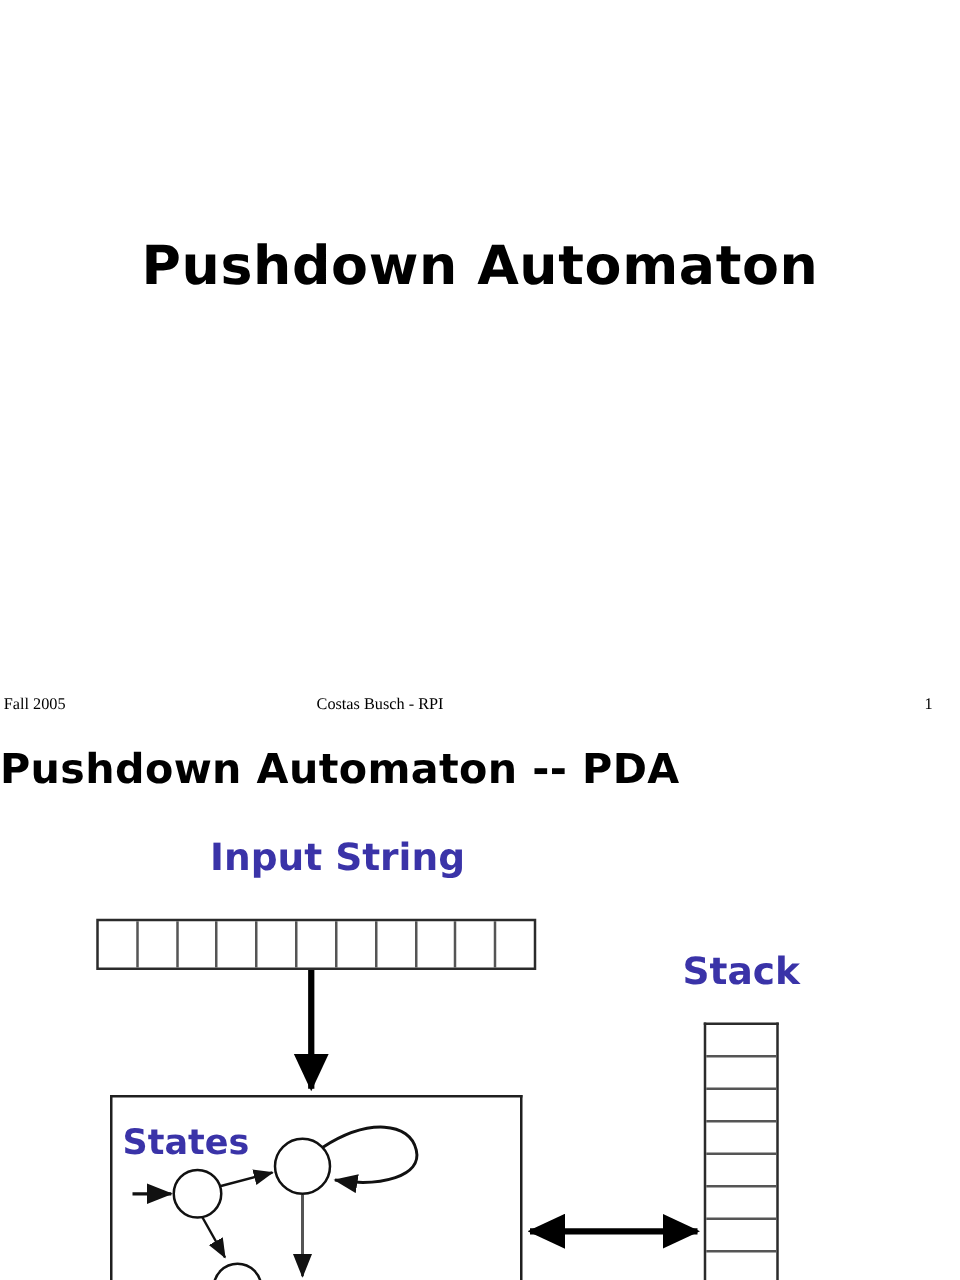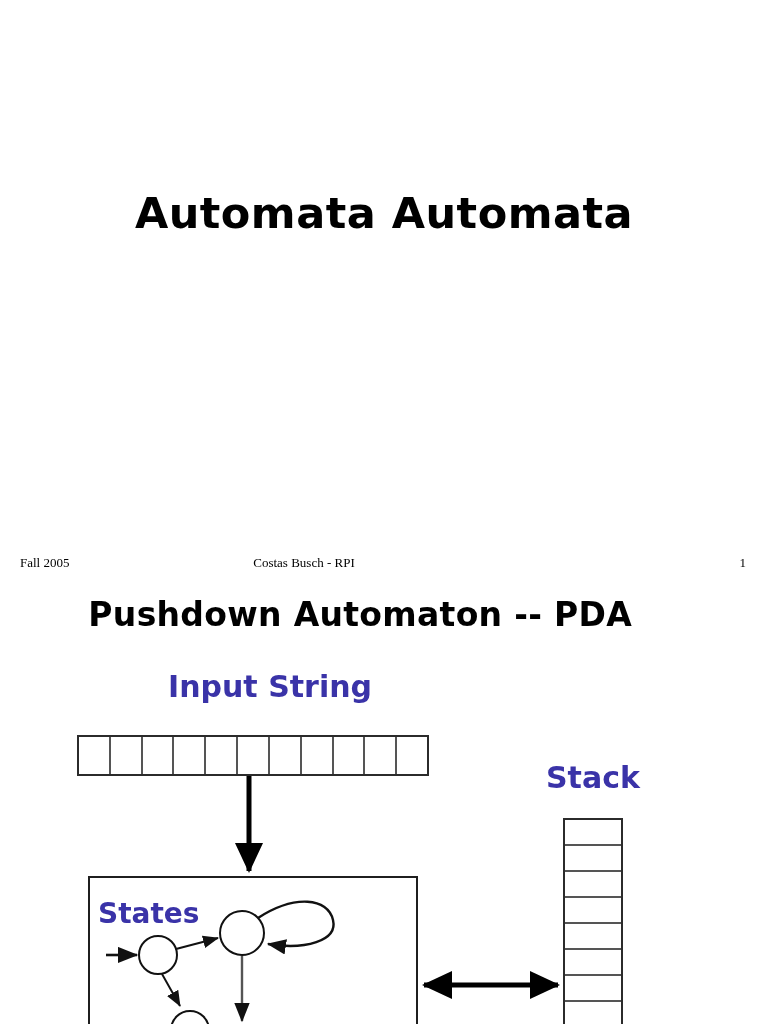--- a/index.html
+++ b/index.html
@@ -47,21 +47,21 @@
     left: 0;
     top: 555px;
     width: 768px;
     height: 20px;
     font-family: "Liberation Serif", serif;
     font-size: 13px;
     color: #000000;
   }
   .footer-left {
     position: absolute;
-    left: 20px;
+    left: 3px;
     top: 0;
   }
   .footer-center {
     position: absolute;
     left: 0;
     top: 0;
     width: 608px;
     text-align: center;
   }
   .footer-right {
@@ -76,21 +76,21 @@
     left: 0;
     top: 590px;
     width: 768px;
     height: 434px;
   }
   .slide2-heading {
     position: absolute;
     left: 0;
     top: 5px;
     width: 632px;
-    text-align: right;
+    text-align: left;
     font-family: "DejaVu Sans", sans-serif;
     font-size: 33px;
     font-weight: bold;
     letter-spacing: 0.3px;
     color: #000000;
     white-space: nowrap;
   }
 
   .label-blue {
     position: absolute;
@@ -184,21 +184,21 @@
     width: 330px;
     height: 148px;
   }
 </style>
 </head>
 <body>
 
 <div id="slide-one">
 
   <div class="title-block">
-    <div class="title-line">Automata Automata</div>
+    <div class="title-line">Pushdown Automaton</div>
   </div>
 
   <div class="footer">
     <span class="footer-left">Fall 2005</span>
     <span class="footer-center">Costas Busch - RPI</span>
     <span class="footer-right">1</span>
   </div>
 
 </div>
 

